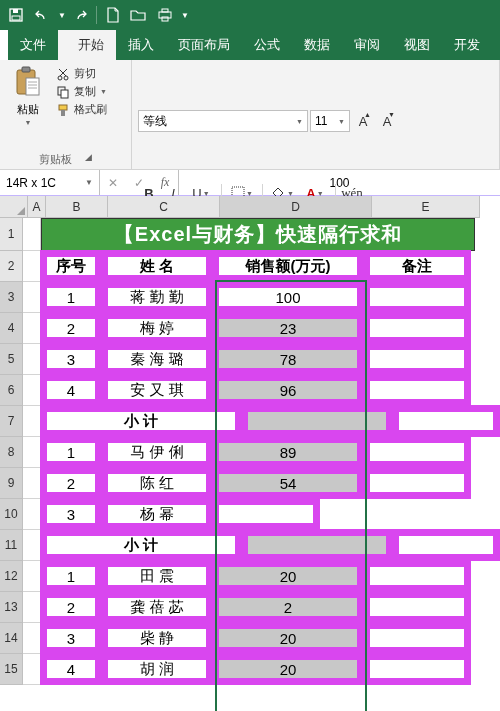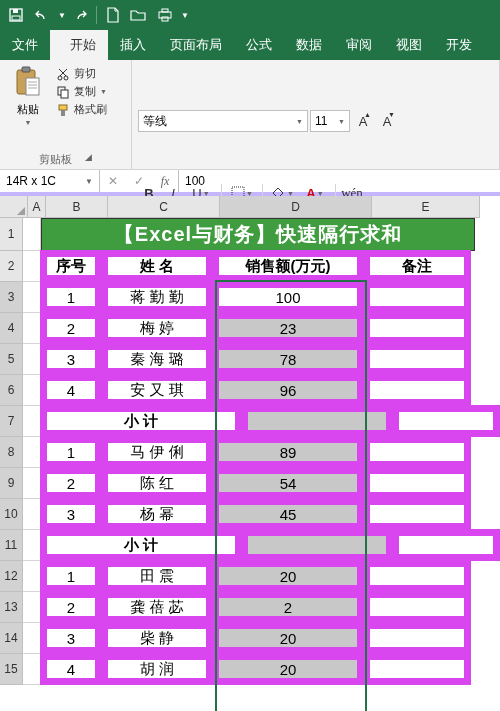--- a/index.html
+++ b/index.html
@@ -5,21 +5,21 @@
   * { box-sizing: border-box; margin: 0; padding: 0; }
   body { font-family: "Microsoft YaHei", "SimSun", sans-serif; font-size: 12px; background: #fff; width: 500px; height: 711px; overflow: hidden; position: relative; }
   
   
   .titlebar { background: #217346; height: 30px; display: flex; align-items: center; padding: 0 4px; gap: 2px; }
   .qat-btn { width: 24px; height: 24px; display: flex; align-items: center; justify-content: center; color: #fff; }
   .qat-sep { width: 1px; height: 18px; background: rgba(255,255,255,0.3); margin: 0 2px; }
   .qat-chev { color: #fff; font-size: 8px; margin-left: 2px; }
   
   
-  .tabstrip { background: #217346; height: 30px; display: flex; align-items: flex-end; }
+  .tabstrip { background: #217346; height: 30px; display: flex; align-items: flex-end; margin-left: 8px; }
   .tab { padding: 6px 12px; color: #fff; font-size: 13px; cursor: pointer; }
   .tab.active { background: #f3f3f3; color: #333; padding-left: 20px; }
   
   
   .ribbon { background: #f3f3f3; height: 110px; display: flex; border-bottom: 1px solid #d4d4d4; }
   .group { border-right: 1px solid #d4d4d4; display: flex; flex-direction: column; padding: 4px 6px 0; position: relative; }
   .group-body { flex: 1; display: flex; align-items: flex-start; }
   .group-label-row { display: flex; justify-content: center; font-size: 11px; color: #666; padding: 2px 0; gap: 13px; }
   .dlg-launcher { font-size: 9px; color: #666; cursor: pointer; }
   
@@ -36,21 +36,21 @@
   .font-size-combo { width: 40px; }
   .chev-sm { font-size: 7px; color: #666; }
   .ribbtn { width: 22px; height: 22px; display: flex; align-items: center; justify-content: center; border: 1px solid transparent; font-size: 13px; color: #333; }
   .ribbtn .chev-sm { margin-left: 1px; }
   .ribbtn.wider { width: 30px; }
   .rib-sep { width: 1px; height: 18px; background: #d4d4d4; margin: 0 3px; }
   .grow-a { font-size: 13px; position:relative; }
   .grow-a sup { font-size: 7px; position: absolute; top: 0; right: 2px; }
   
   
-  .fbar { height: 26px; border-bottom: 4px solid #c4b5fd; display: flex; align-items: center; background: #fff; }
+  .fbar { height: 26px; border-bottom: 1px solid #c4b5fd; display: flex; align-items: center; background: #fff; text-align: center; }
   .namebox { width: 100px; height: 100%; border-right: 1px solid #c0c0c0; display: flex; align-items: center; padding: 0 6px; justify-content: space-between; }
   .namebox-chev { font-size: 8px; color: #666; }
   .fbar-btns { display: flex; align-items: center; gap: 0; border-right: 1px solid #c0c0c0; height: 100%; }
   .fbar-btn { width: 26px; height: 100%; display:flex; align-items:center; justify-content:center; color: #999; }
   .fx { font-style: italic; color: #666; font-family: serif; }
   .formula-input { flex: 1; padding: 0 6px; }
   
   
   .grid-wrap { position: relative; }
   .col-headers { display: flex; height: 22px; }
@@ -341,21 +341,20 @@
           <div class="cell colA"></div>
           <div class="tcell colB">2</div>
           <div class="tcell colC">陈   红</div>
           <div class="tcell colD selcell">54</div>
           <div class="tcell colE"></div>
         </div>
         <div class="row">
           <div class="cell colA"></div>
           <div class="tcell colB">3</div>
           <div class="tcell colC">杨   幂</div>
-          <div class="tcell colD selcell">45</div>
           <div class="tcell colE"></div>
         </div>
         <div class="row">
           <div class="cell colA"></div>
           <div class="tcell thead subtotal-span">小 计</div>
           <div class="tcell colD selcell"></div>
           <div class="tcell colE"></div>
         </div>
         <div class="row">
           <div class="cell colA"></div>

